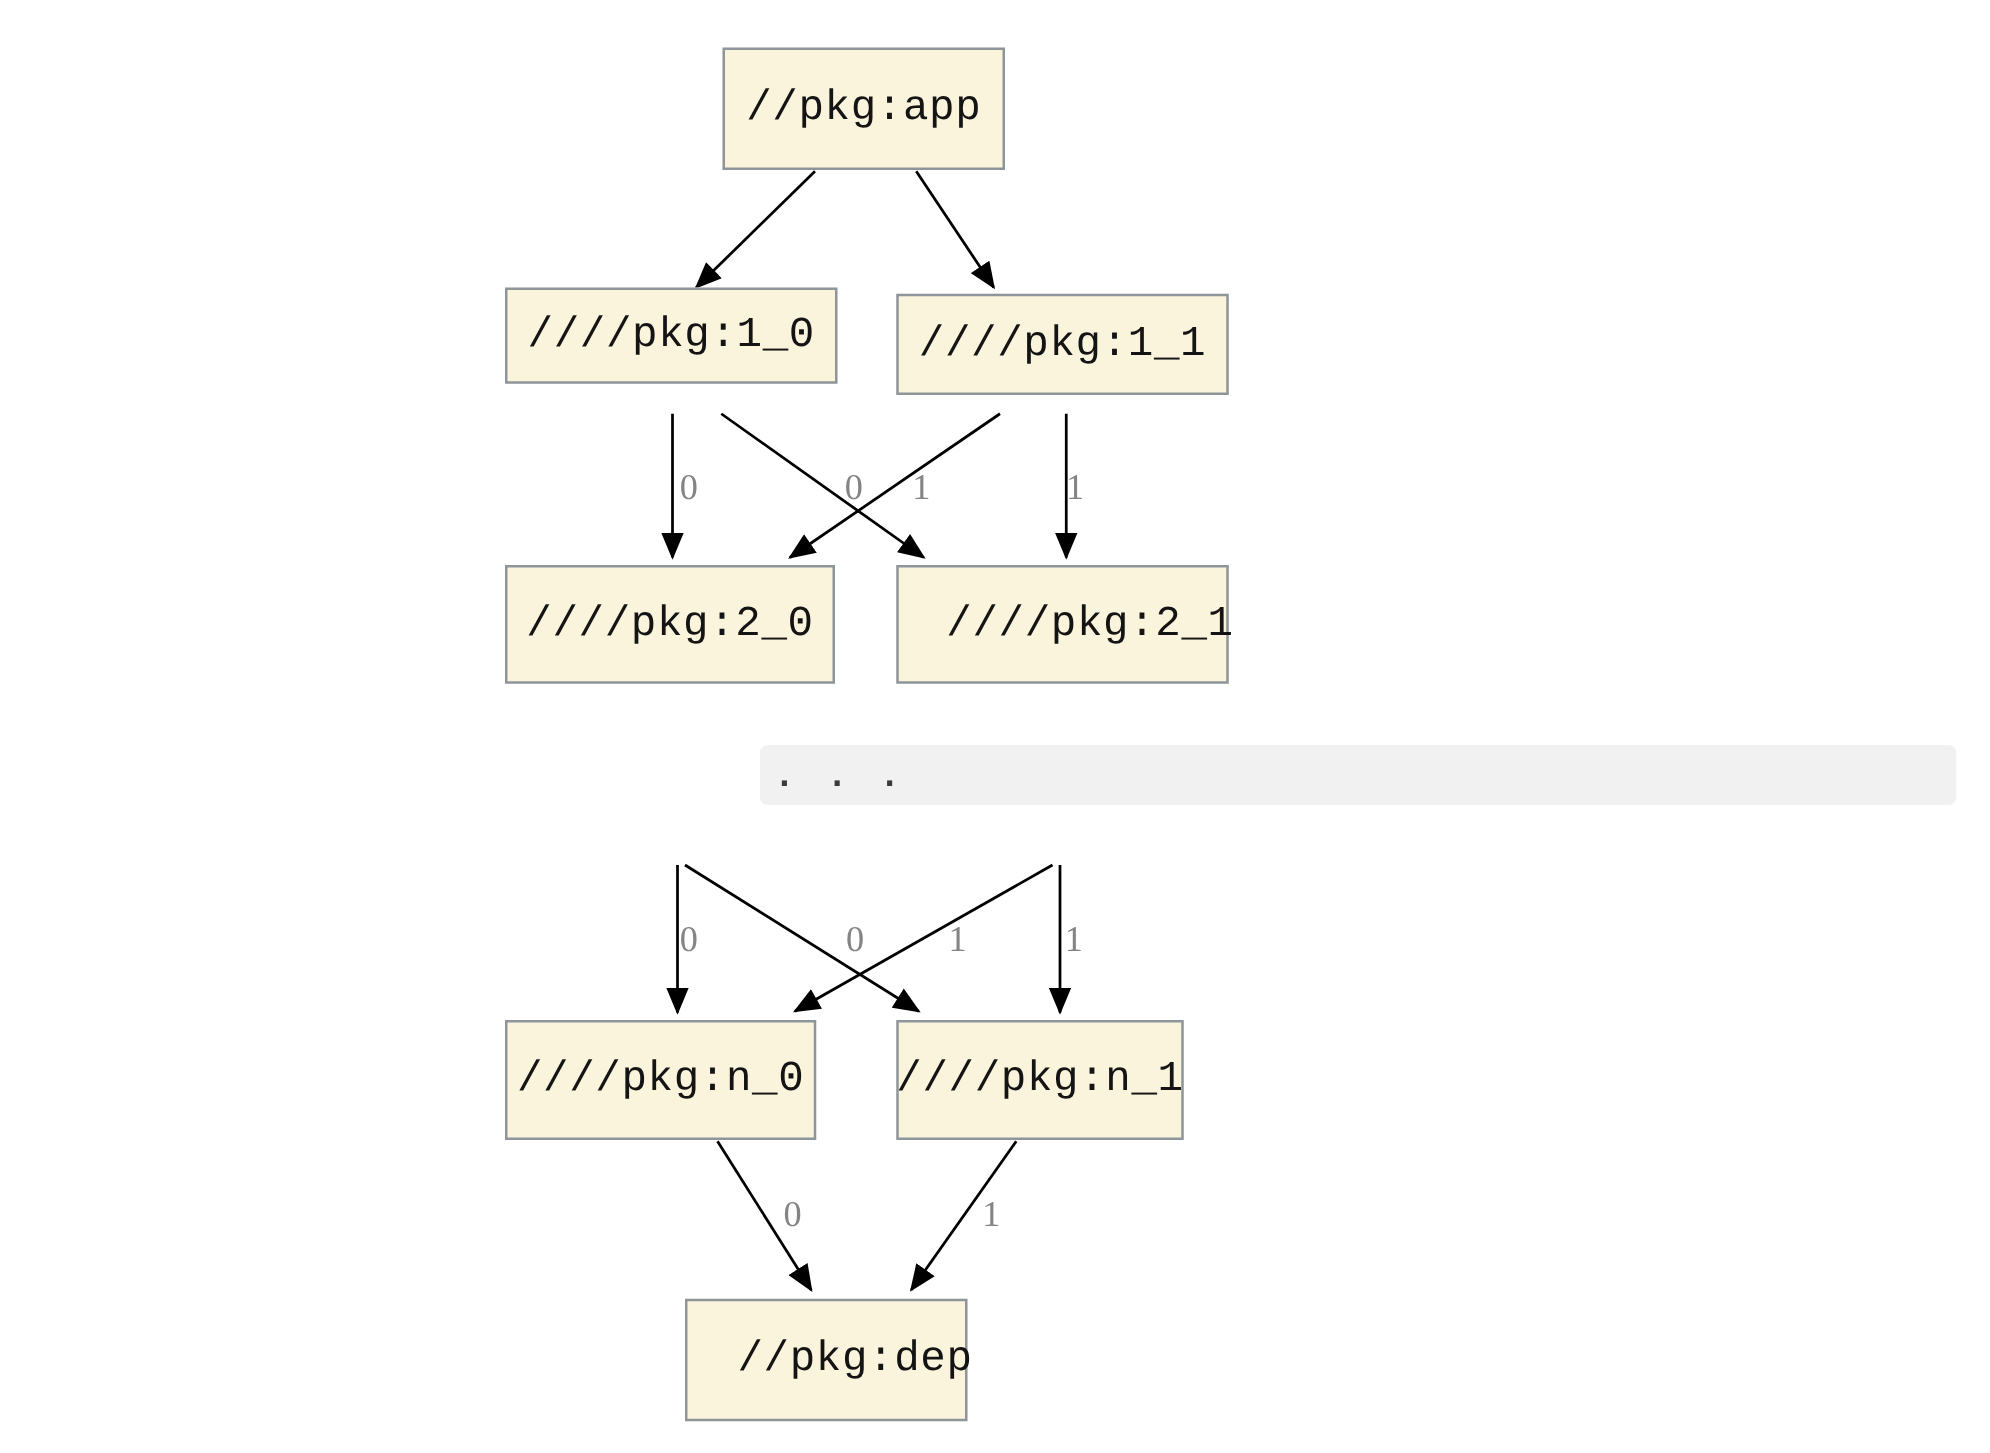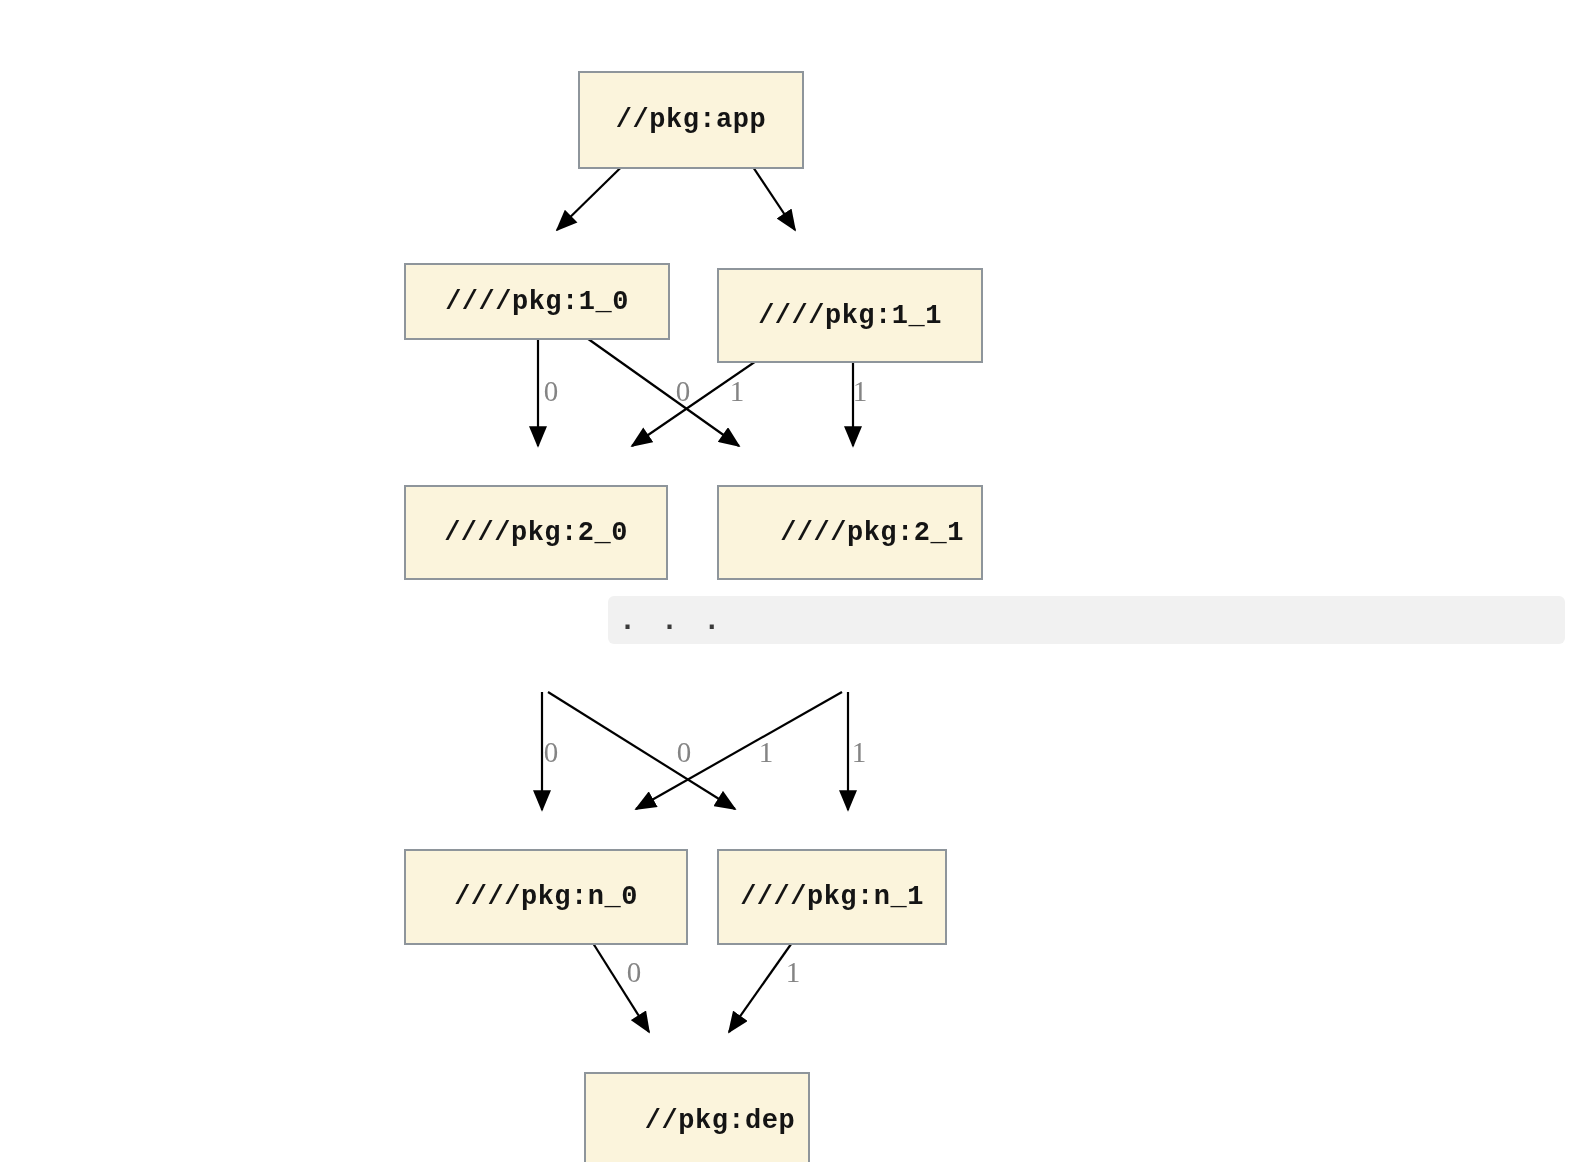--- a/index.html
+++ b/index.html
@@ -32,26 +32,25 @@
   }
   .node {
     position: absolute;
     box-sizing: border-box;
     background: var(--node-fill);
     border: 2px solid var(--node-border);
     display: flex;
     align-items: center;
     justify-content: center;
     font-family: "Liberation Mono", "DejaVu Sans Mono", monospace;
-    font-weight: bold;
-    font-size: 27px;
+    font-weight: normal;
+    font-size: 34px;
     letter-spacing: 0.5px;
     color: #141414;
     white-space: nowrap;
-    margin-top: 33px;
   }
   .edge-label {
     position: absolute;
     transform: translate(-50%, -50%);
     font-family: "Liberation Serif", "DejaVu Serif", serif;
     font-size: 29px;
     color: var(--edge-label);
     line-height: 1;
   }
   .ellipsis-band {
@@ -104,41 +103,41 @@
   </svg>
 
   <div class="node" style="left:578px; top:38px;  width:226px; height:98px;">
     <span>//pkg:app</span>
   </div>
 
   <div class="node" style="left:404px; top:230px; width:266px; height:77px;">
     <span>////pkg:1_0</span>
   </div>
 
-  <div class="node" style="left:717px; top:235px; width:266px; height:95px;text-align:center;">
+  <div class="node" style="left:717px; top:235px; width:266px; height:81px;text-align:center;">
     <span>////pkg:1_1</span>
   </div>
 
   <div class="node" style="left:404px; top:452px; width:264px; height:95px;">
     <span>////pkg:2_0</span>
   </div>
 
   <div class="node" style="left:717px; top:452px; width:266px; height:95px;padding-left:44px;">
     <span>////pkg:2_1</span>
   </div>
 
-  <div class="node" style="left:404px; top:816px; width:284px; height:96px;align-items:center;">
+  <div class="node" style="left:404px; top:816px; width:249px; height:96px;align-items:center;">
     <span>////pkg:n_0</span>
   </div>
 
   <div class="node" style="left:717px; top:816px; width:230px; height:96px;">
     <span>////pkg:n_1</span>
   </div>
 
-  <div class="node" style="left:584px; top:1039px; width:226px; height:98px;padding-left:46px;">
+  <div class="node" style="left:548px; top:1039px; width:226px; height:98px;padding-left:46px;">
     <span>//pkg:dep</span>
   </div>
 
   <div class="ellipsis-band">
     <span class="dots">. . .</span>
   </div>
 
   <span class="edge-label" style="left:551px; top:391px;">0</span>
   <span class="edge-label" style="left:683px; top:391px;">0</span>
   <span class="edge-label" style="left:737px; top:391px;">1</span>

